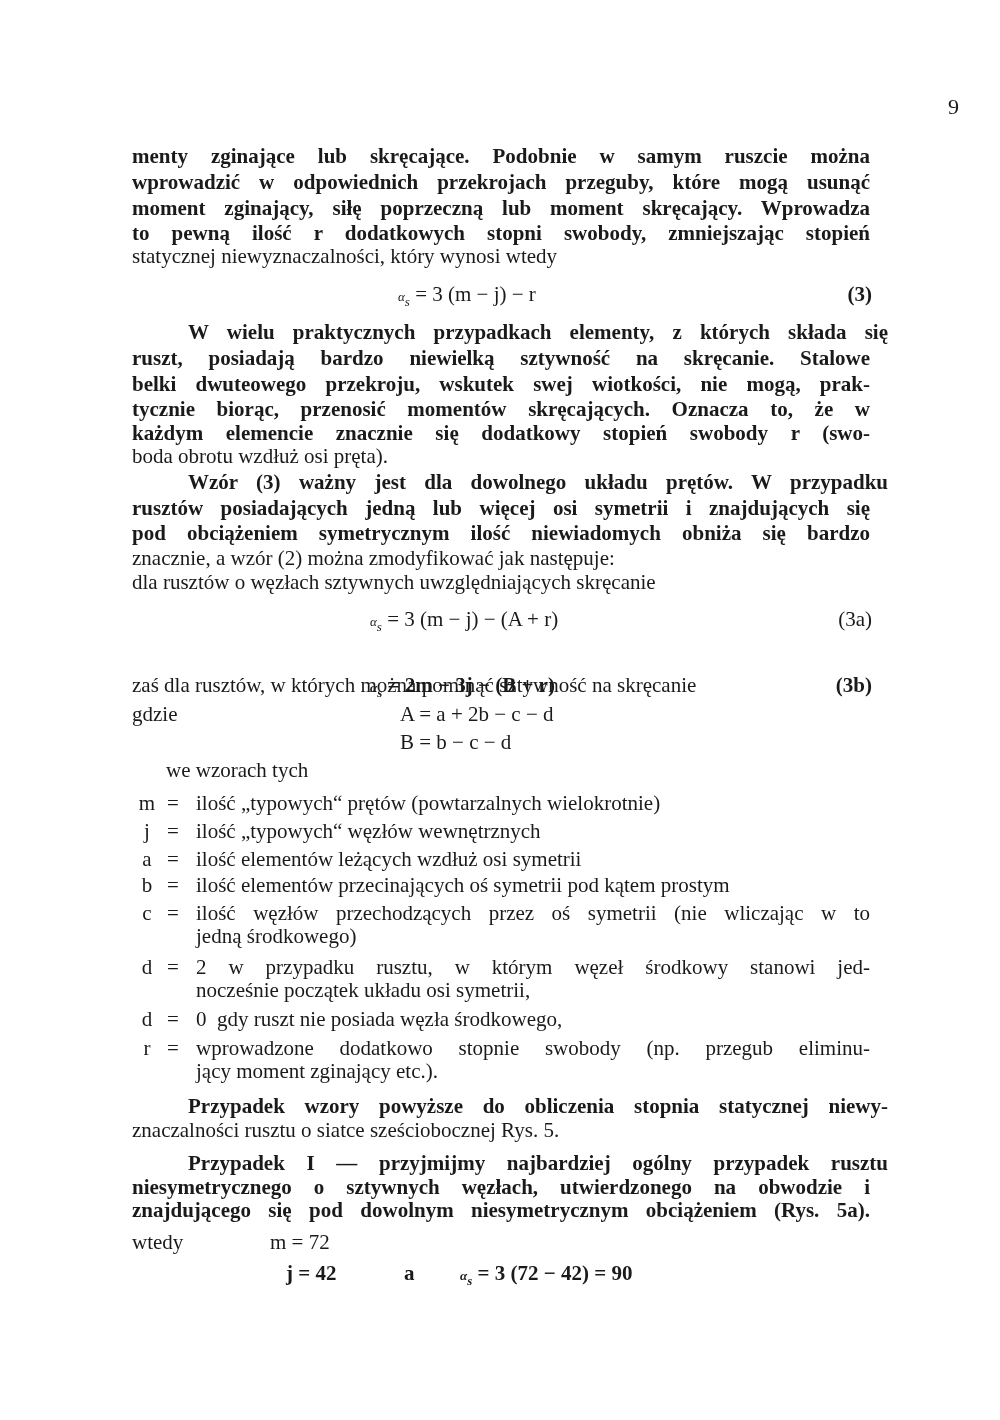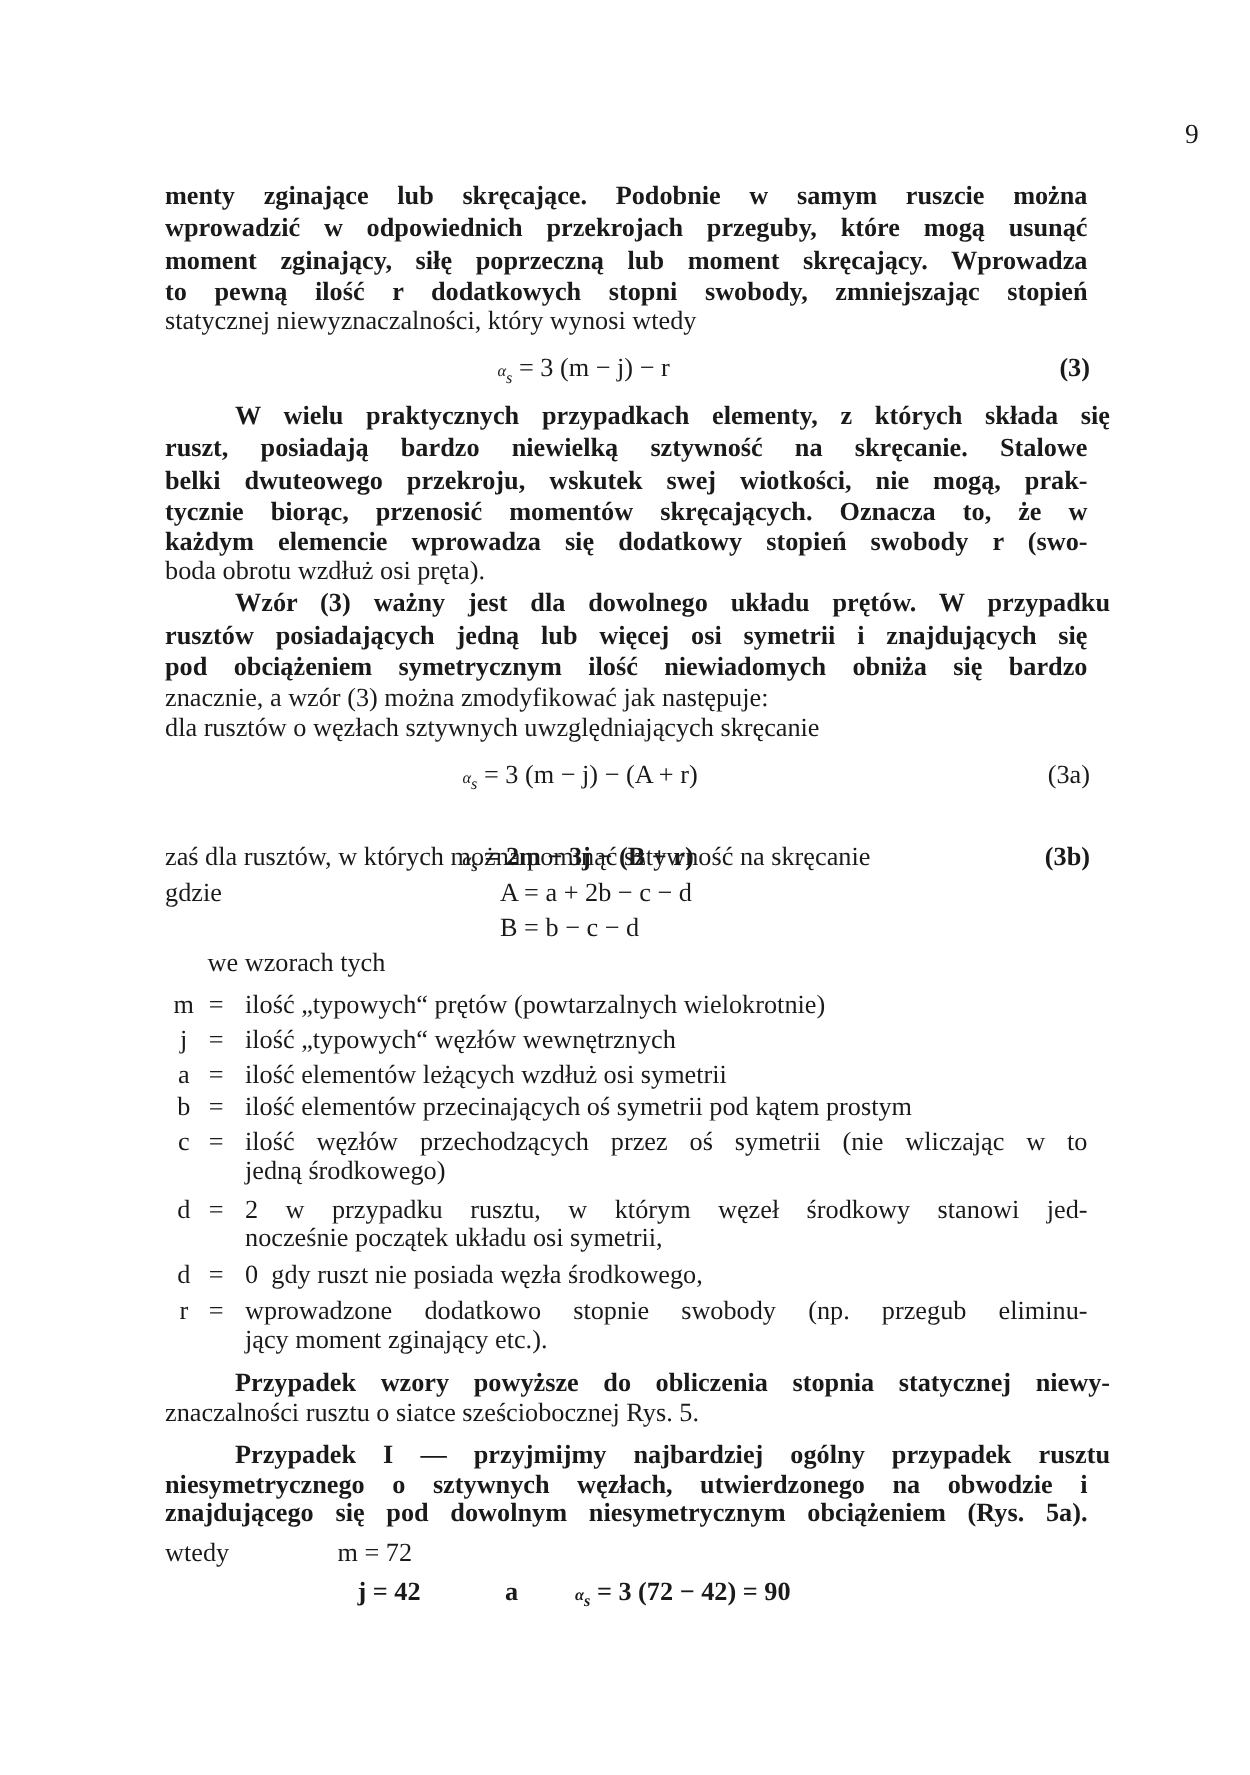--- a/index.html
+++ b/index.html
@@ -36,27 +36,27 @@
 
   <div class="eq" style="left:398px; top:281px">
     <span class="alpha">α</span><sub class="alpha">s</sub><span> = 3 (m − j) − r</span>
   </div>
   <div class="eqno" style="top:281px">(3)</div>
 
   <div class="line just indent" style="top:319px">W wielu praktycznych przypadkach elementy, z których składa się</div>
   <div class="line just" style="top:345px">ruszt, posiadają bardzo niewielką sztywność na skręcanie. Stalowe</div>
   <div class="line just" style="top:371px">belki dwuteowego przekroju, wskutek swej wiotkości, nie mogą, prak-</div>
   <div class="line just" style="top:396px">tycznie biorąc, przenosić momentów skręcających. Oznacza to, że w</div>
-  <div class="line just" style="top:420px">każdym elemencie wprowadza się dodatkowy stopień swobody r (swo-</div>
+  <div class="line just" style="top:420px">każdym elemencie znacznie się dodatkowy stopień swobody r (swo-</div>
   <div class="line" style="top:443px">boda obrotu wzdłuż osi pręta).</div>
 
   <div class="line just indent" style="top:469px">Wzór (3) ważny jest dla dowolnego układu prętów. W przypadku</div>
   <div class="line just" style="top:495px">rusztów posiadających jedną lub więcej osi symetrii i znajdujących się</div>
   <div class="line just" style="top:520px">pod obciążeniem symetrycznym ilość niewiadomych obniża się bardzo</div>
-  <div class="line" style="top:545px">znacznie, a wzór (3) można zmodyfikować jak następuje:</div>
+  <div class="line" style="top:545px">znacznie, a wzór (2) można zmodyfikować jak następuje:</div>
   <div class="line" style="top:569px">dla rusztów o węzłach sztywnych uwzględniających skręcanie</div>
 
   <div class="eq" style="left:370px; top:606px">
     <span class="alpha">α</span><sub class="alpha">s</sub><span> = 3 (m − j) − (A + r)</span>
   </div>
   <div class="eqno light" style="top:606px">(3a)</div>
 
   <div class="line" style="top:672px">zaś dla rusztów, w których można pominąć sztywność na skręcanie</div>
 
   <div class="eq bold" style="left:370px; top:672px">

